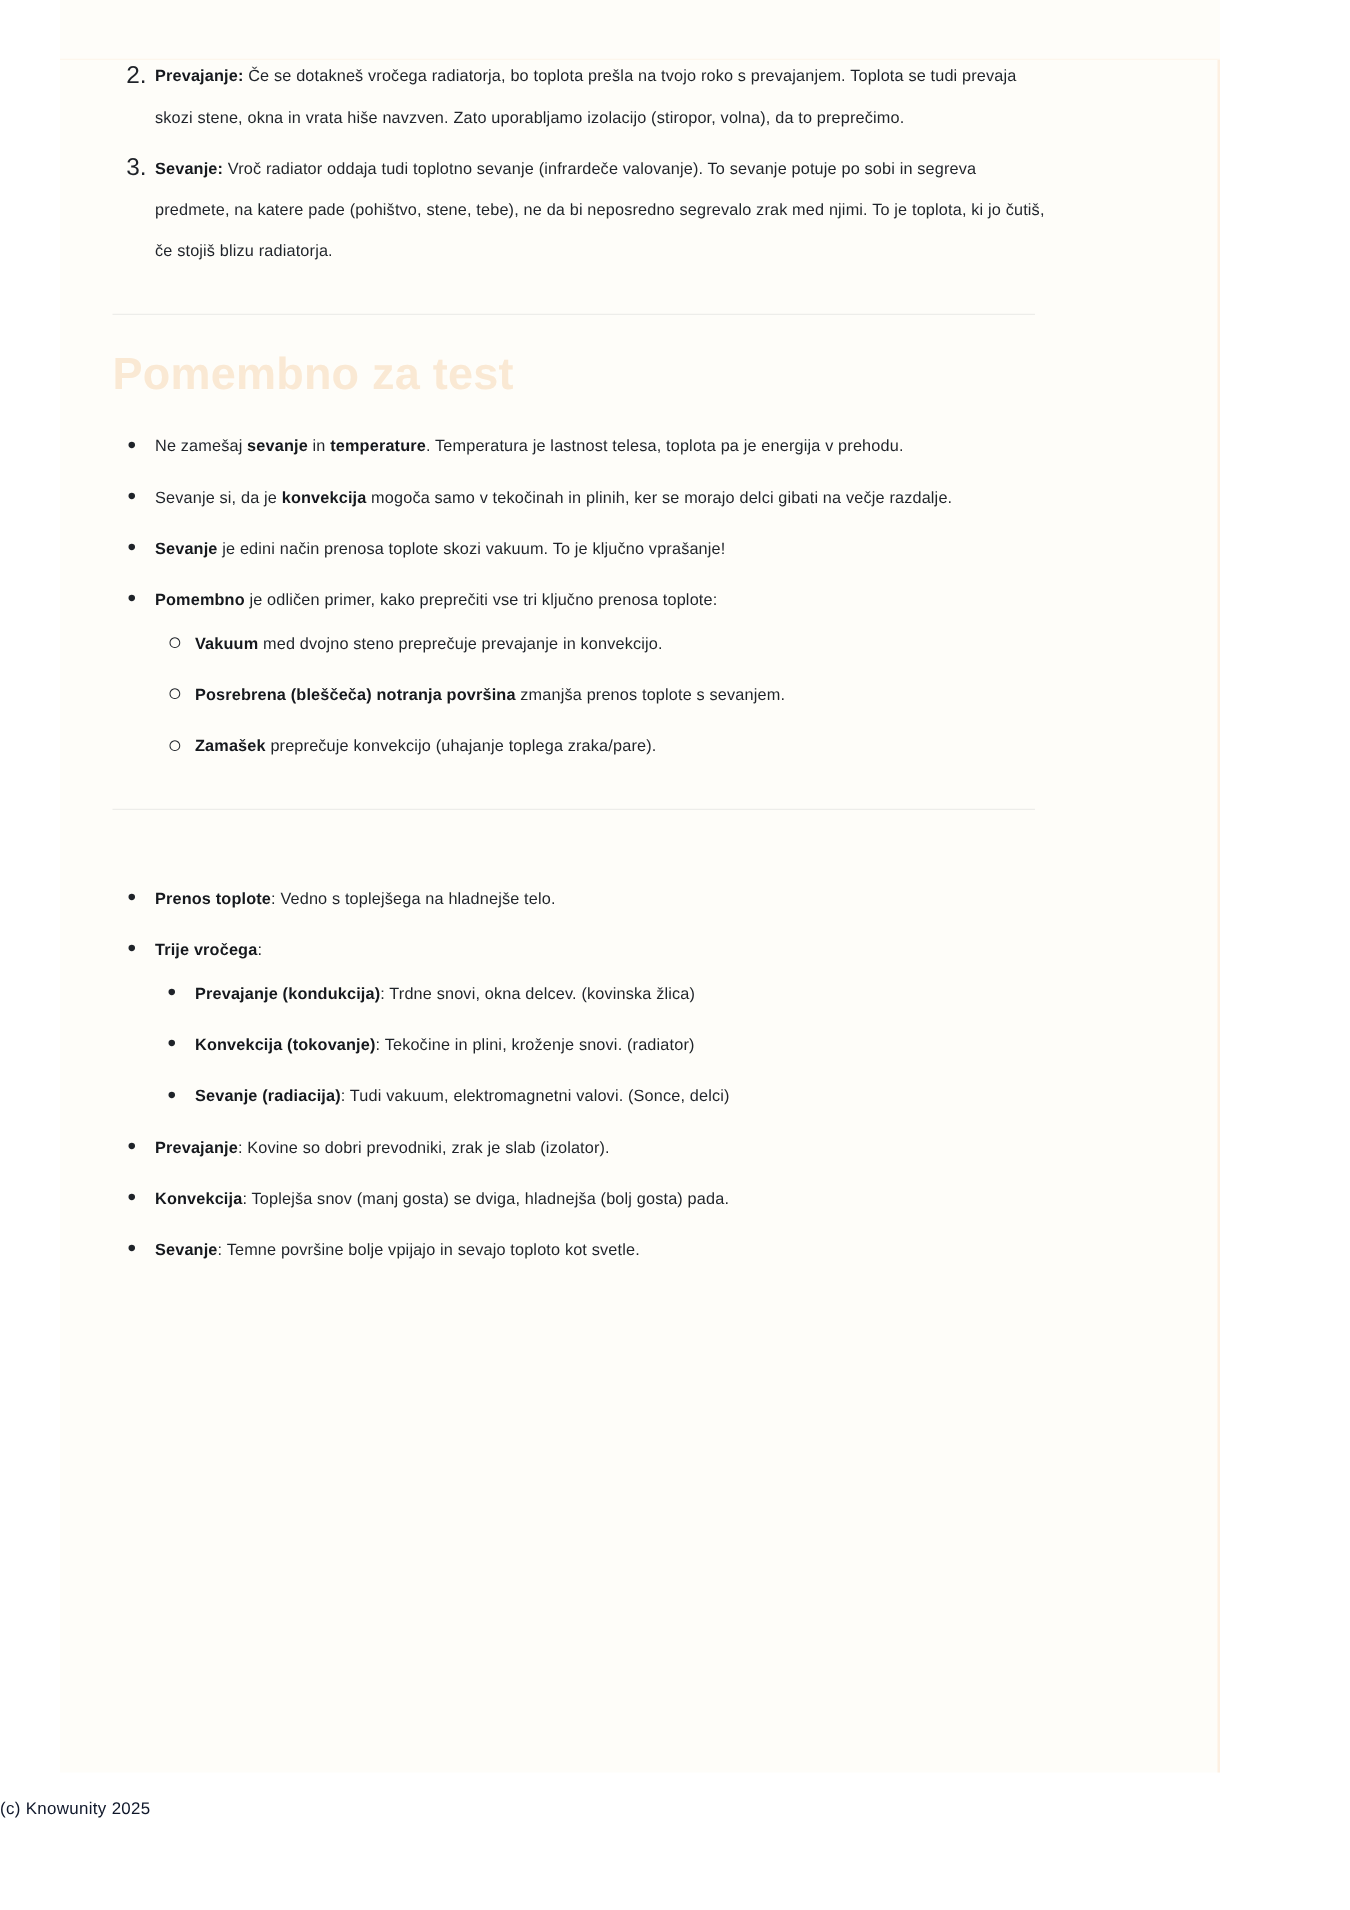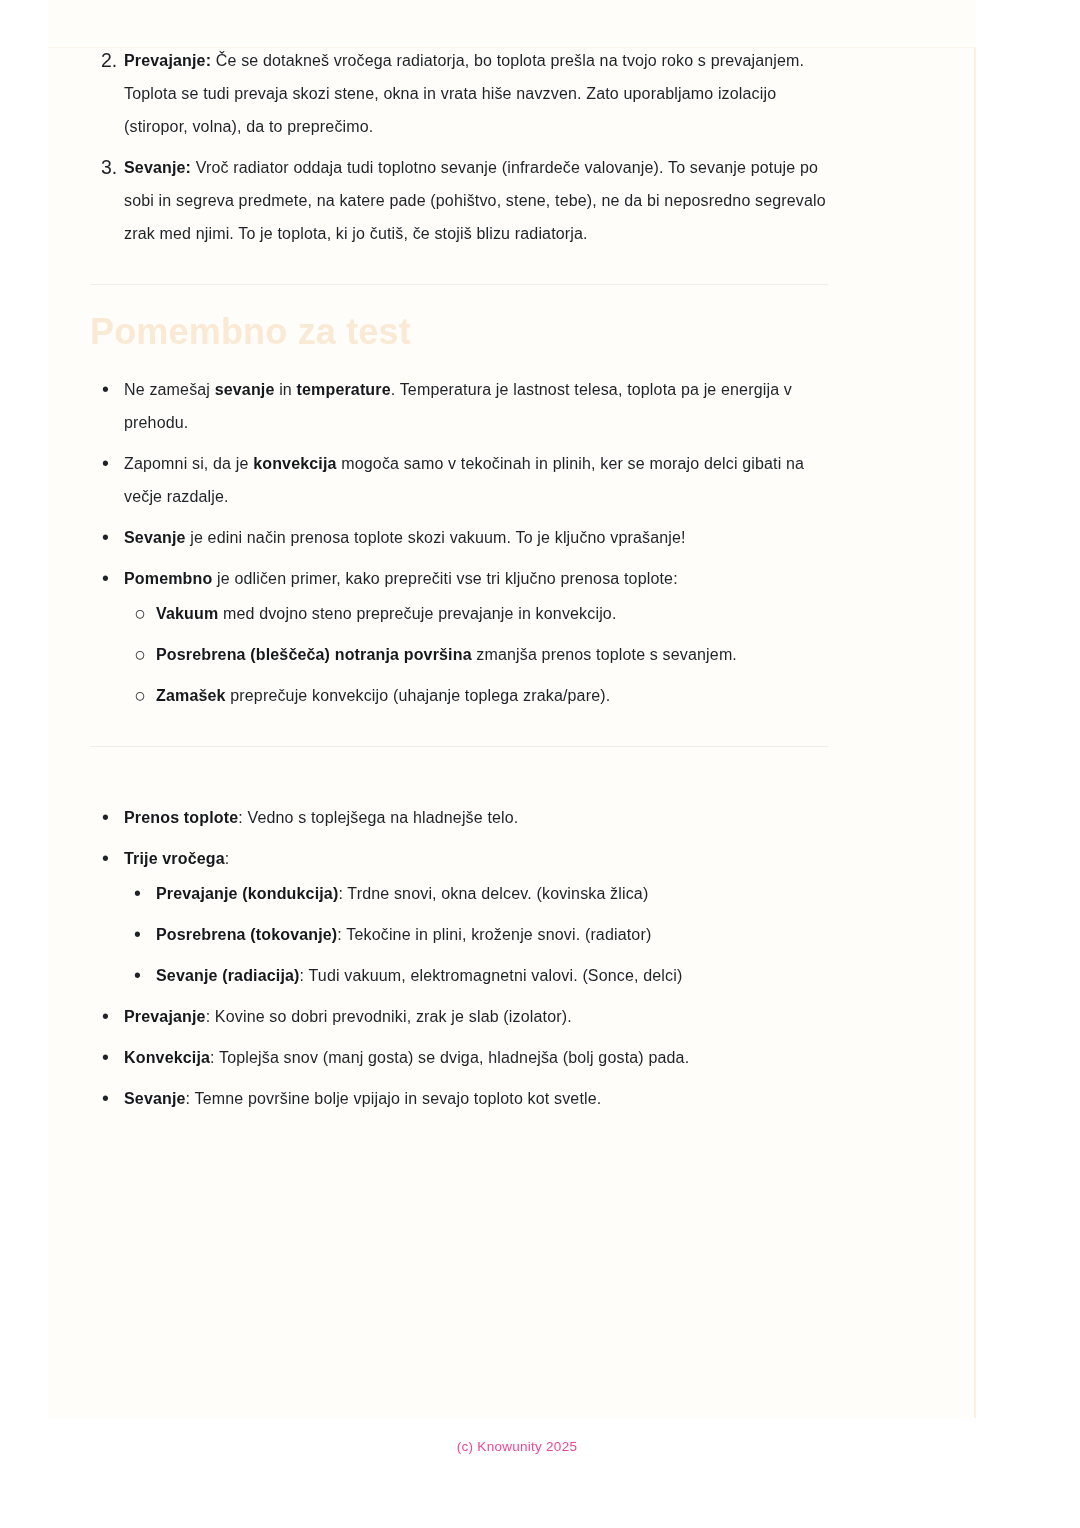--- a/index.html
+++ b/index.html
@@ -54,21 +54,21 @@
   
   .content {
     position: absolute;
     left: 90px;
     top: 44px;
     width: 748px;
   }
 
   
   .body-text {
-    font-size: 16px;
+    font-size: 13px;
     line-height: 33px;
     color: #1f2329;
     letter-spacing: 0.01em;
   }
   .body-text b, .body-text strong {
     font-weight: 700;
     color: #15181d;
   }
 
   h2.section-heading {
@@ -156,26 +156,25 @@
   .gap-before-heading { height: 30px; }
   .gap-after-heading { height: 24px; }
   .gap-before-divider { height: 26px; }
 
   
   .footer {
     position: absolute;
     left: 0;
     top: 1437px;
     width: 1010px;
-    text-align: center;
+    text-align: left;
     font-size: 13.5px;
     line-height: 20px;
-    color: #ec4899;
+    color: #0f172a;
     letter-spacing: 0.02em;
-    margin-left: 12px;
   }
 </style>
 </head>
 <body>
 
 <div class="page">
 
   <div class="paper"></div>
   <div class="paper-top-seam"></div>
   <div class="paper-rule"></div>
@@ -200,21 +199,21 @@
     <h2 class="section-heading">Pomembno za test</h2>
     <div class="gap-after-heading"></div>
 
     <ul class="bullets">
       <li>
         <span class="marker">•</span>
         <div class="body-text"><span>Ne zamešaj </span><b>sevanje</b><span> in </span><b>temperature</b><span>. Temperatura je lastnost telesa, toplota pa je energija v prehodu.</span></div>
       </li>
       <li>
         <span class="marker">•</span>
-        <div class="body-text"><span>Zapomni si, da je </span><b>konvekcija</b><span> mogoča samo v tekočinah in plinih, ker se morajo delci gibati na večje razdalje.</span></div>
+        <div class="body-text"><span>Sevanje si, da je </span><b>konvekcija</b><span> mogoča samo v tekočinah in plinih, ker se morajo delci gibati na večje razdalje.</span></div>
       </li>
       <li>
         <span class="marker">•</span>
         <div class="body-text"><b>Sevanje</b><span> je edini način prenosa toplote skozi vakuum. To je ključno vprašanje!</span></div>
       </li>
       <li>
         <span class="marker">•</span>
         <div class="body-text"><b>Pomembno</b><span> je odličen primer, kako preprečiti vse tri ključno prenosa toplote:</span></div>
         <ul class="sub-bullets">
           <li>
@@ -247,21 +246,21 @@
       <li>
         <span class="marker">•</span>
         <div class="body-text"><b>Trije vročega</b><span>:</span></div>
         <ul class="sub-bullets">
           <li>
             <span class="marker small-dot">•</span>
             <div class="body-text"><b>Prevajanje (kondukcija)</b><span>: Trdne snovi, okna delcev. (kovinska žlica)</span></div>
           </li>
           <li>
             <span class="marker small-dot">•</span>
-            <div class="body-text"><b>Posrebrena (tokovanje)</b><span>: Tekočine in plini, kroženje snovi. (radiator)</span></div>
+            <div class="body-text"><b>Konvekcija (tokovanje)</b><span>: Tekočine in plini, kroženje snovi. (radiator)</span></div>
           </li>
           <li>
             <span class="marker small-dot">•</span>
             <div class="body-text"><b>Sevanje (radiacija)</b><span>: Tudi vakuum, elektromagnetni valovi. (Sonce, delci)</span></div>
           </li>
         </ul>
       </li>
       <li>
         <span class="marker">•</span>
         <div class="body-text"><b>Prevajanje</b><span>: Kovine so dobri prevodniki, zrak je slab (izolator).</span></div>

